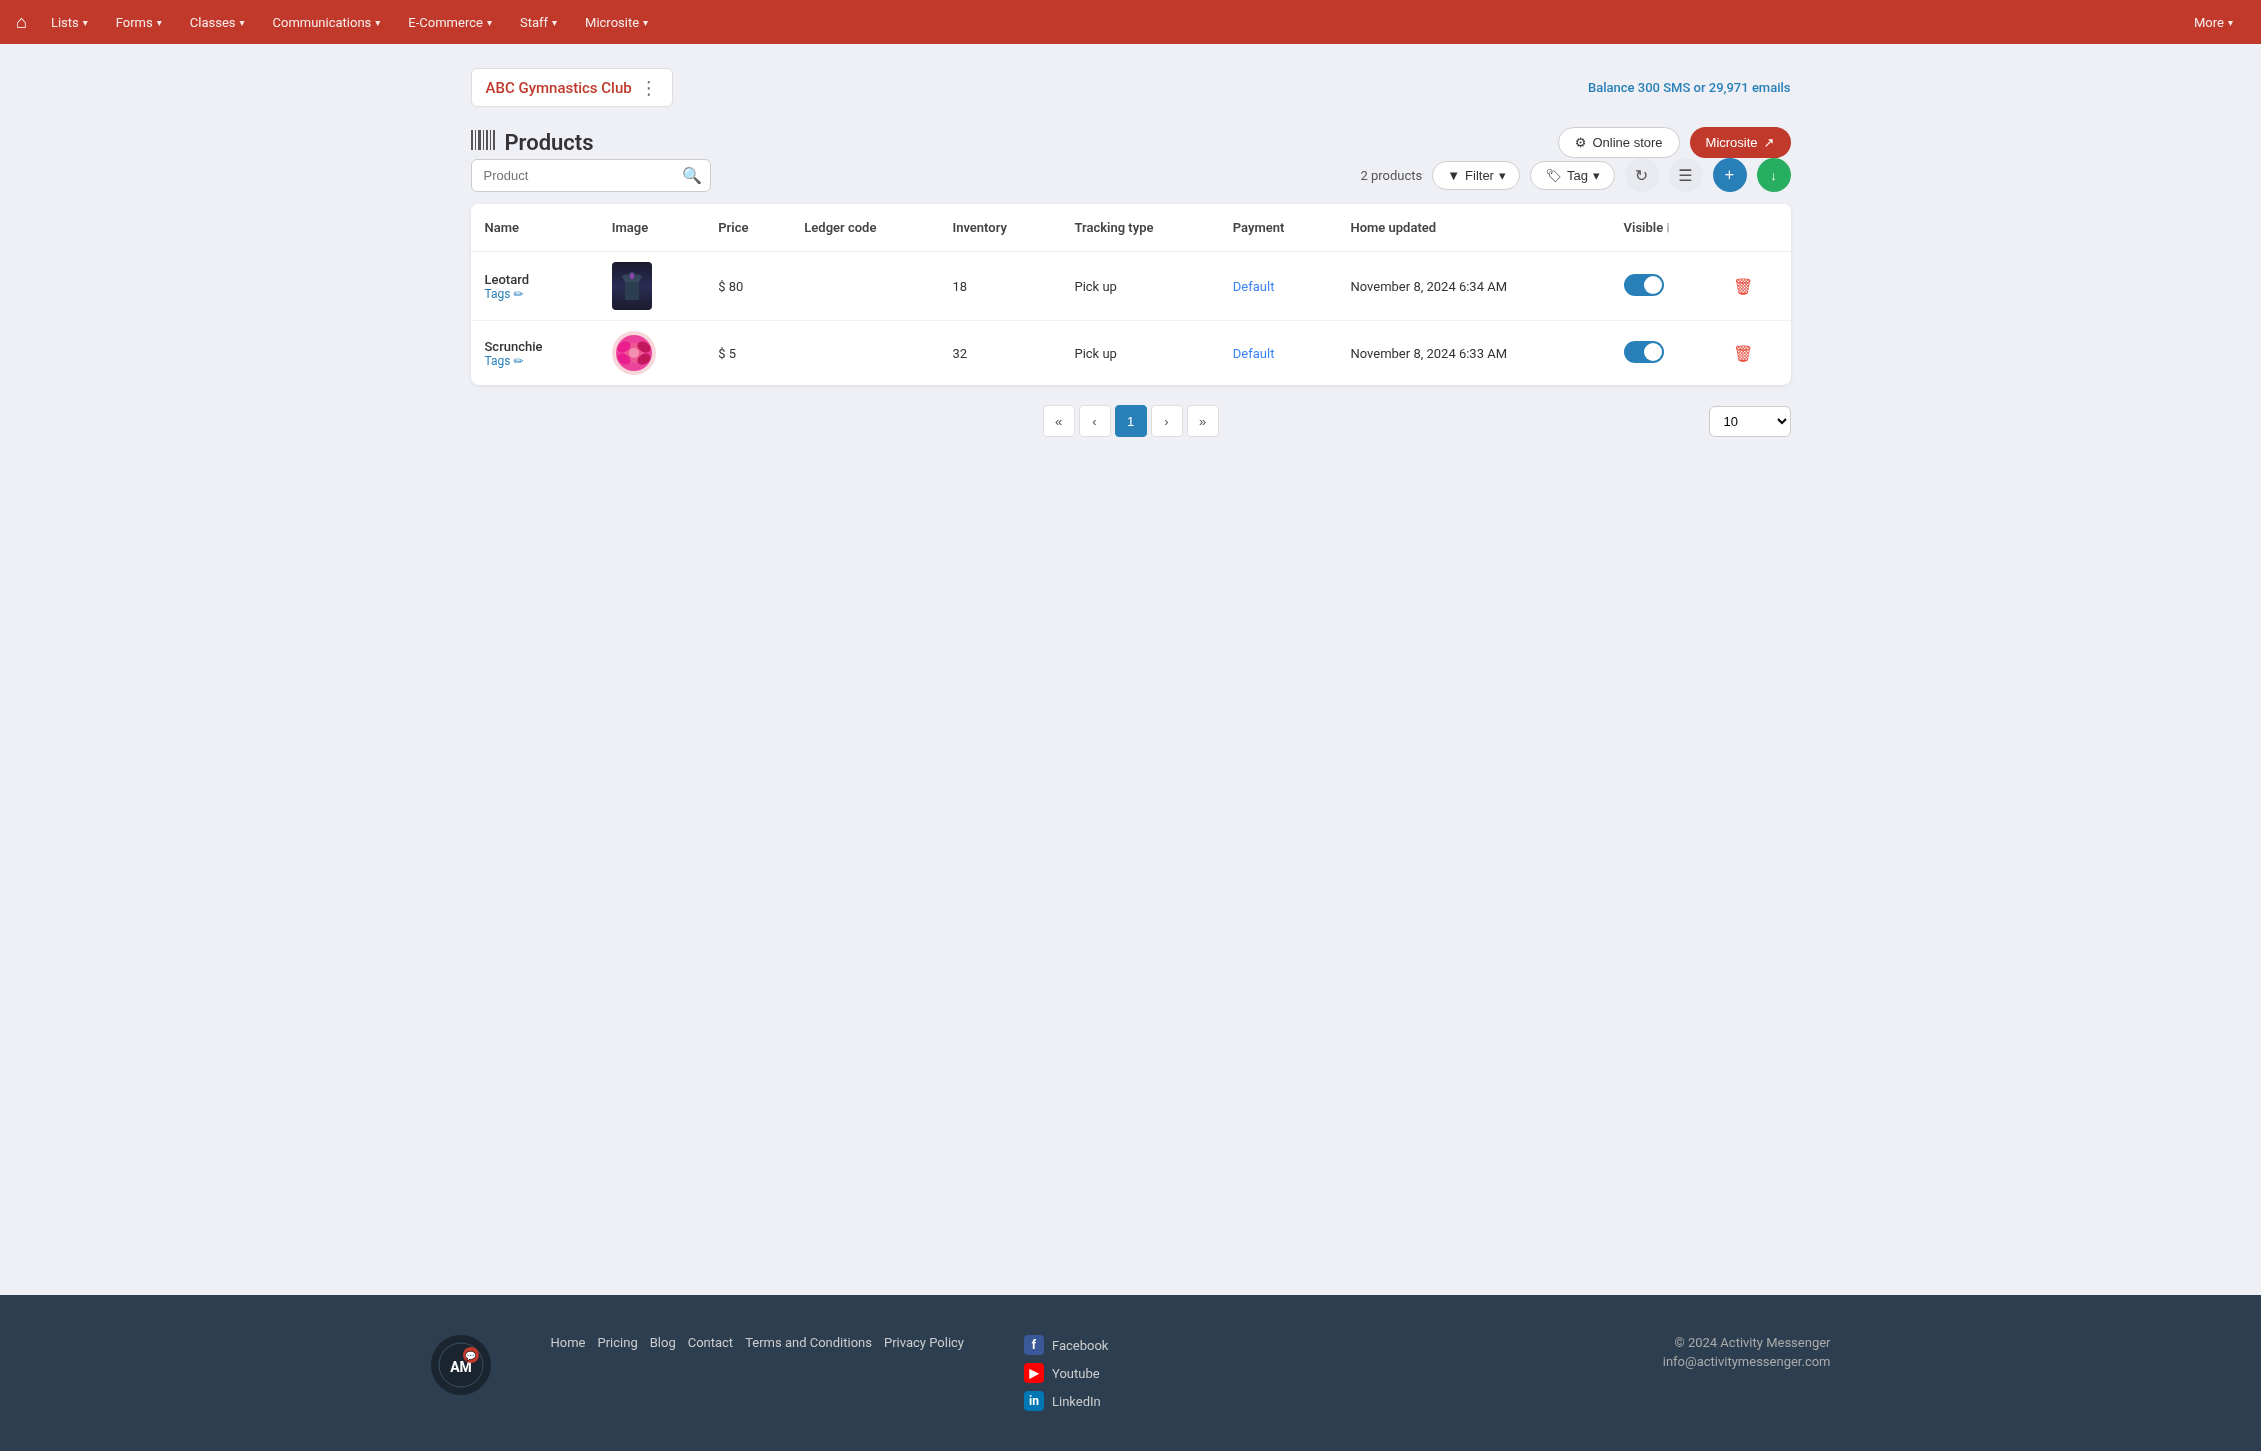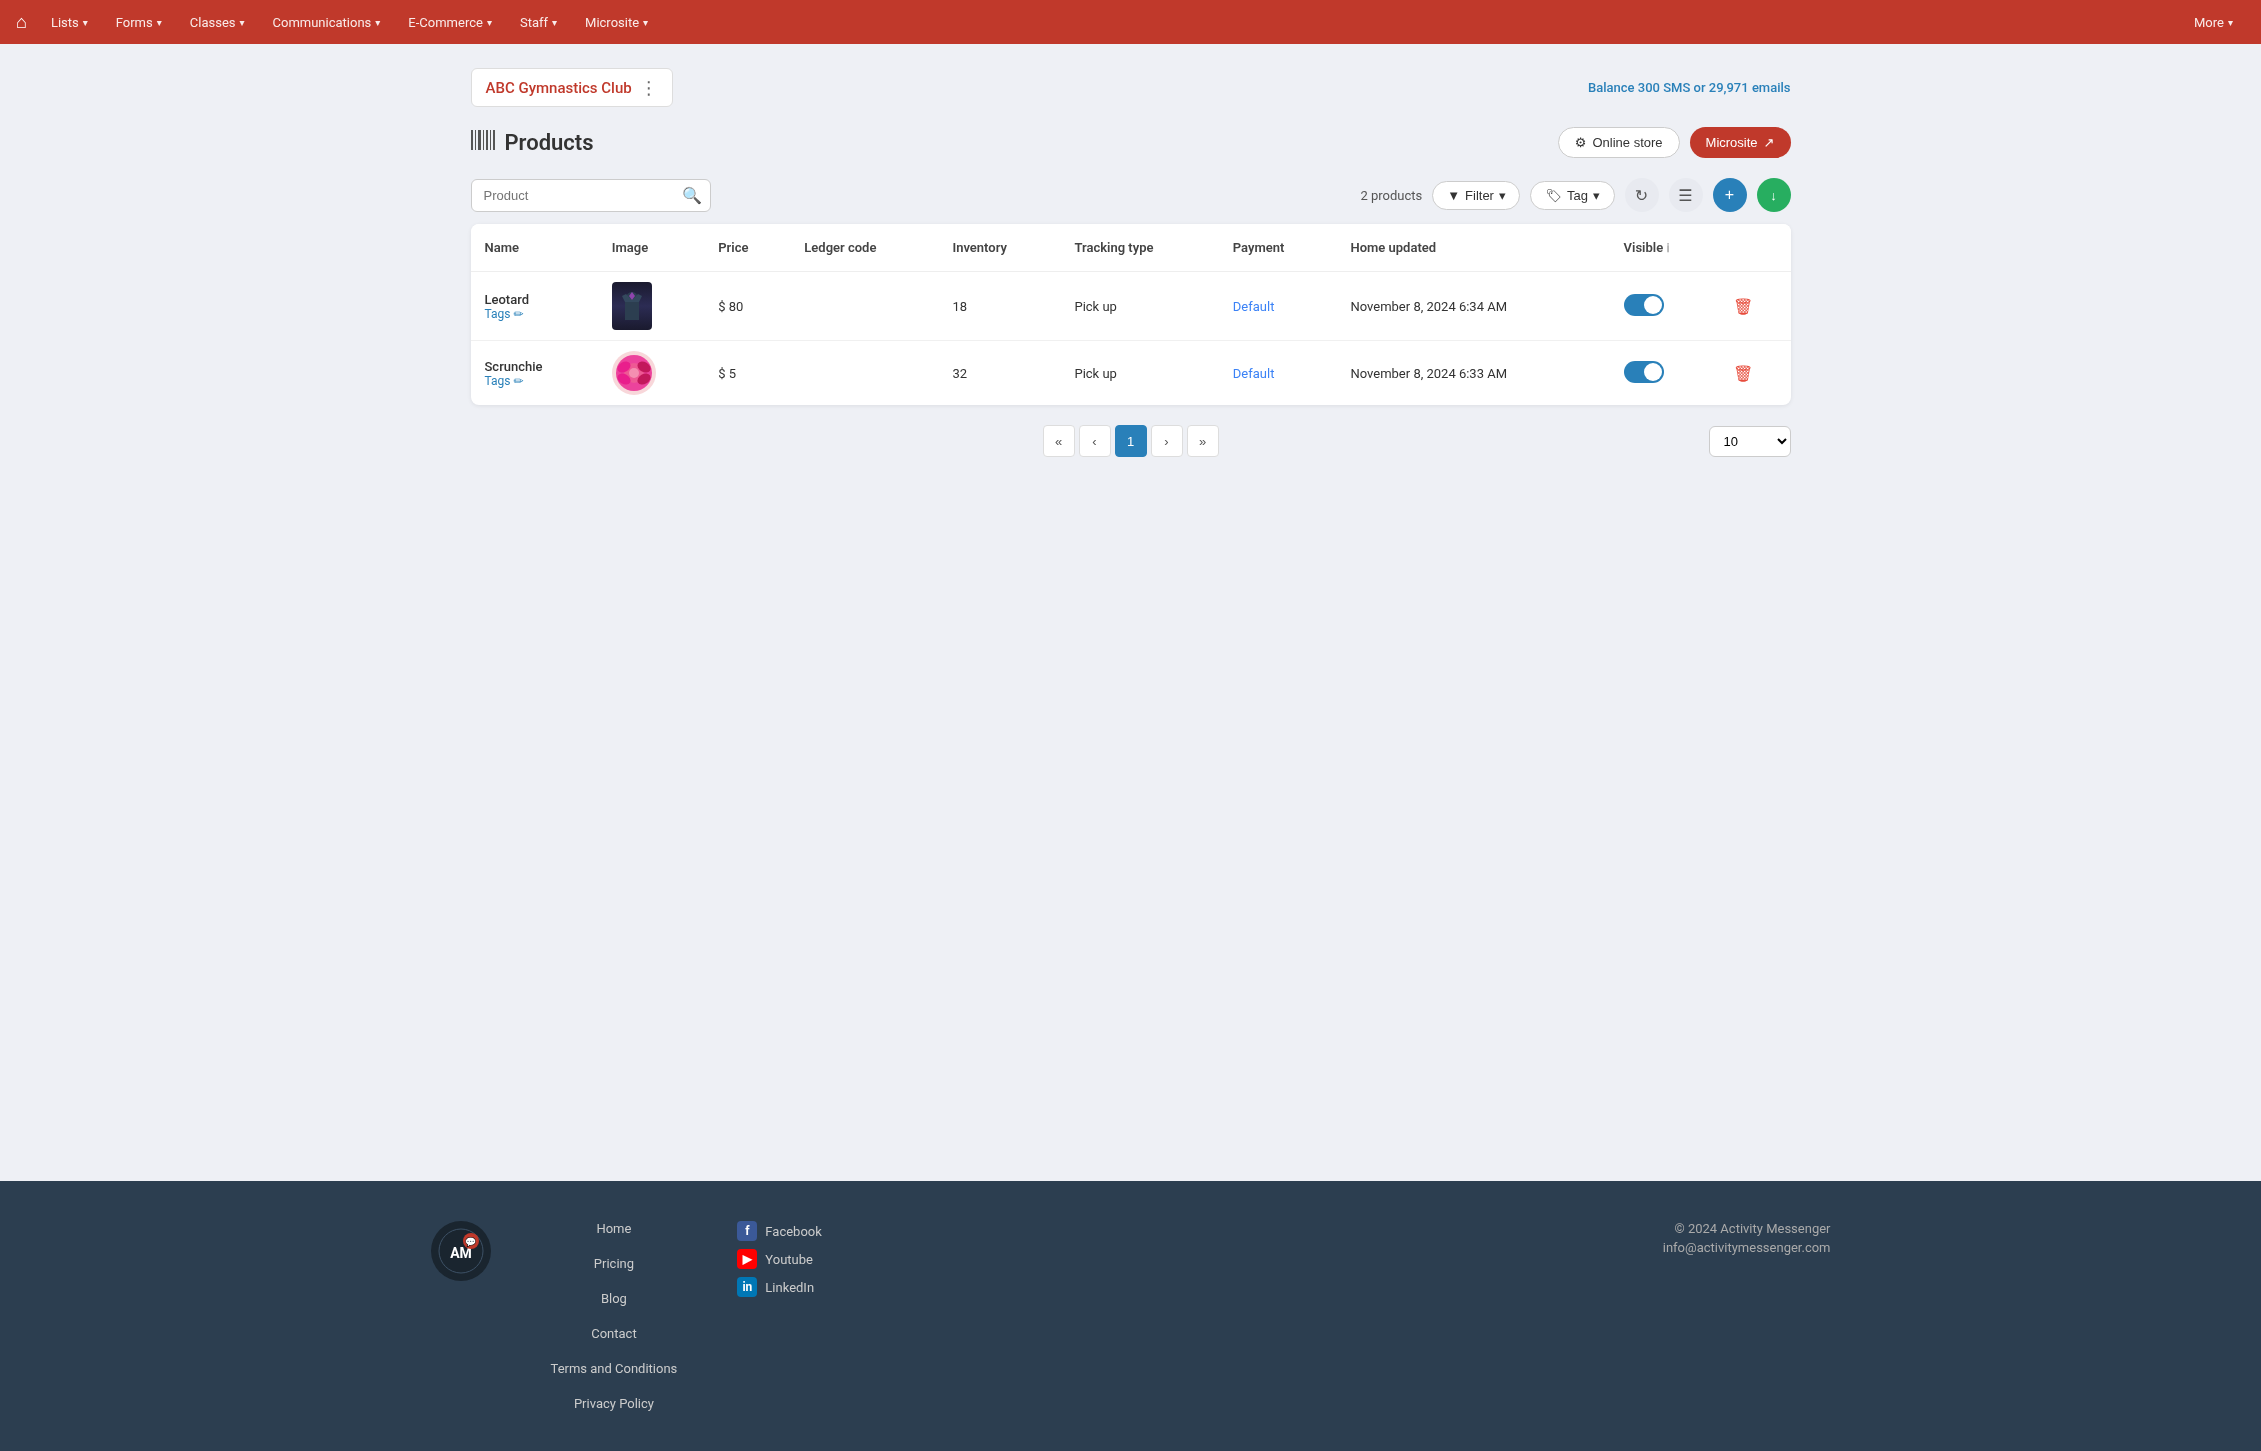--- a/index.html
+++ b/index.html
@@ -16,21 +16,21 @@
     .main-content { flex: 1; padding: 24px 40px; max-width: 1400px; width: 100%; margin: 0 auto; }
 
     
     .header-row { display: flex; align-items: center; justify-content: space-between; margin-bottom: 20px; }
     .org-name-badge { background: white; border: 1px solid #ddd; border-radius: 6px; padding: 8px 14px; font-size: 15px; color: #c0392b; font-weight: 500; display: flex; align-items: center; gap: 8px; }
     .org-dots { color: #666; font-size: 18px; cursor: pointer; }
     .balance-text { font-size: 13px; color: #555; }
     .balance-text span { color: #2980b9; font-weight: 500; }
 
     
-    .page-title-row { display: flex; align-items: center; justify-content: space-between; margin-bottom: 20px; }
+    .page-title-row { display: flex; align-items: center; justify-content: space-between; }
     .page-title { display: flex; align-items: center; gap: 10px; font-size: 22px; font-weight: 600; color: #333; }
     .barcode-icon { font-size: 20px; color: #555; }
     .page-actions { display: flex; gap: 10px; }
     .btn-online-store { background: white; border: 1px solid #ccc; border-radius: 20px; padding: 7px 16px; font-size: 13px; color: #333; cursor: pointer; display: flex; align-items: center; gap: 6px; }
     .btn-microsite { background: #c0392b; border: none; border-radius: 20px; padding: 7px 16px; font-size: 13px; color: white; cursor: pointer; display: flex; align-items: center; gap: 6px; }
 
     
     .toolbar { display: flex; align-items: center; justify-content: space-between; margin-bottom: 12px; }
     .search-wrapper { position: relative; }
     .search-input { border: 1px solid #ccc; border-radius: 6px; padding: 8px 40px 8px 12px; font-size: 13px; width: 240px; background: white; color: #999; }
@@ -60,21 +60,21 @@
     
     .pagination { display: flex; align-items: center; justify-content: center; gap: 4px; margin: 20px 0; position: relative; }
     .page-btn { background: white; border: 1px solid #ddd; border-radius: 4px; width: 32px; height: 32px; display: flex; align-items: center; justify-content: center; cursor: pointer; font-size: 13px; color: #555; }
     .page-btn.active { background: #2980b9; color: white; border-color: #2980b9; }
     .page-select-wrapper { position: absolute; right: 0; }
     .page-size-select { border: 1px solid #ccc; border-radius: 6px; padding: 6px 28px 6px 10px; font-size: 13px; background: white; cursor: pointer; appearance: auto; }
 
     
     footer { background: #2c3e50; color: #ccc; padding: 40px; margin-top: auto; }
     .footer-inner { max-width: 1400px; margin: 0 auto; display: flex; gap: 60px; align-items: flex-start; }
-    .footer-links { display: flex; flex-direction: column; gap: 20px; align-items: center; }
+    .footer-links { display: flex; gap: 12px; }
     .footer-links a { color: #ccc; text-decoration: none; font-size: 13px; }
     .footer-social { display: flex; flex-direction: column; gap: 8px; }
     .social-link { display: flex; align-items: center; gap: 8px; color: #ccc; text-decoration: none; font-size: 13px; }
     .social-icon { width: 20px; height: 20px; border-radius: 4px; display: flex; align-items: center; justify-content: center; font-size: 12px; font-weight: bold; }
     .fb-icon { background: #3b5998; color: white; }
     .yt-icon { background: #ff0000; color: white; border-radius: 4px; }
     .li-icon { background: #0077b5; color: white; border-radius: 4px; }
     .footer-copy { margin-left: auto; text-align: right; font-size: 13px; }
     .footer-copy div { margin-bottom: 4px; color: #aaa; }
   </style>

